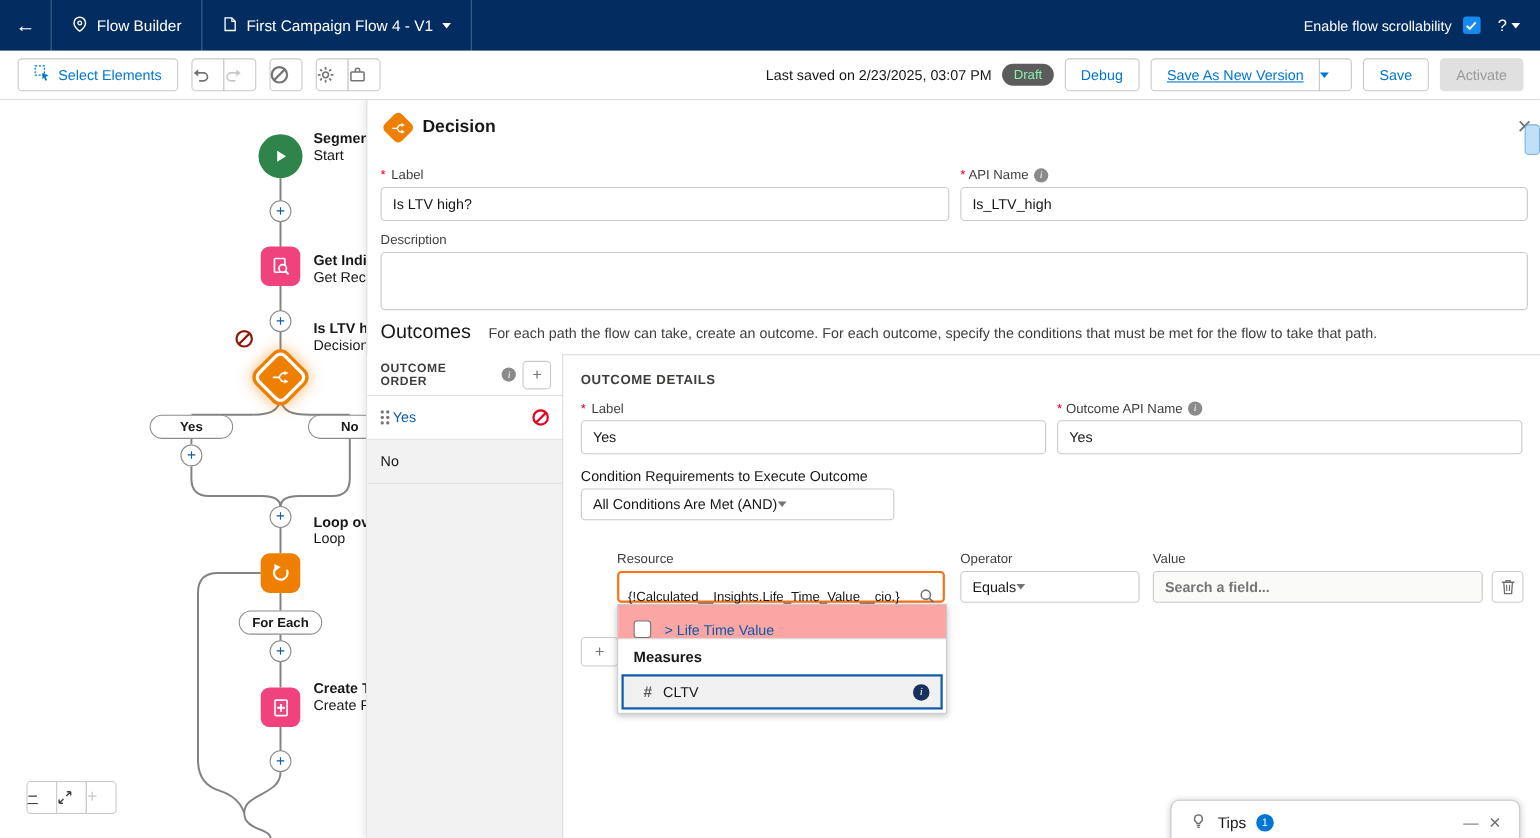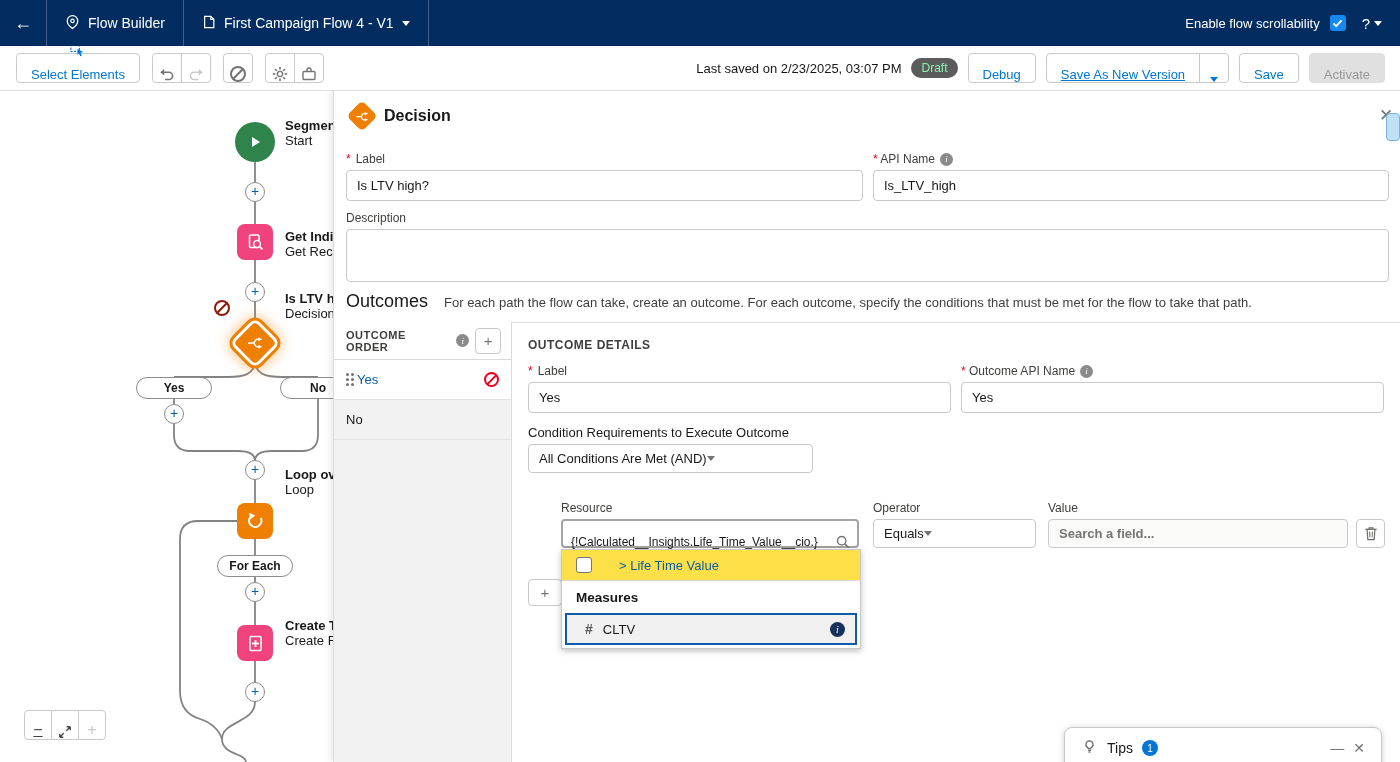--- a/index.html
+++ b/index.html
@@ -18,21 +18,21 @@
   .hdr-sec { display:flex; align-items:center; gap:8px; padding:0 18px; height:46px; }
   .hdr-title { font-size:14px; }
   .hdr-right { margin-left:auto; display:flex; align-items:center; gap:10px; padding-right:18px; font-size:13px; }
   .chk { width:16px; height:16px; border-radius:3px; background:#1589ee; display:flex; align-items:center; justify-content:center; }
   .chevron-down { width:0; height:0; border-left:4px solid transparent; border-right:4px solid transparent; border-top:5px solid #fff; display:inline-block; }
 
   
   .tbar { position:absolute; left:0; top:46px; width:1400px; height:45px; background:#fff; border-bottom:1px solid #dddbda; z-index:39; }
   .tbar-left { position:absolute; left:16px; top:7px; display:flex; align-items:center; gap:12px; }
   .tbar-right { position:absolute; right:15px; top:7px; display:flex; align-items:center; gap:10px; height:30px; }
-  .btn { display:inline-flex; align-items:center; justify-content:flex-end; gap:7px; height:30px; padding:0 14px; background:#fff; border:1px solid #c9c9c9; border-radius:4px; color:#0176d3; font-size:13px; cursor:pointer; white-space:nowrap;flex-direction:column; }
+  .btn { display:inline-flex; align-items:center; justify-content:flex-start; gap:7px; height:30px; padding:0 14px; background:#fff; border:1px solid #c9c9c9; border-radius:4px; color:#0176d3; font-size:13px; cursor:pointer; white-space:nowrap; }
   .btn.disabled { background:#e0e0e0; border-color:#e0e0e0; color:#9a9a9a; }
   .iconbtn { width:30px; height:30px; padding:0; color:#747474; }
   .btngroup { display:inline-flex; }
   .btngroup .btn { border-radius:0; margin-left:-1px; }
   .btngroup .btn:first-child { border-radius:4px 0 0 4px; margin-left:0;text-decoration:underline; }
   .btngroup .btn:last-child { border-radius:0 4px 4px 0; }
   .draft-pill { background:#5c5c5c; color:#86efac; font-size:12px; border-radius:10px; padding:3px 10px; }
   .saved-text { color:#181818; font-size:13px; }
 
   
@@ -71,29 +71,29 @@
   .outc-head { font-size:12px; font-weight:700; color:#3e3e3c; letter-spacing:0.5px; }
   .list-col { position:absolute; left:0; top:231px; width:178px; height:440px; background:#f3f2f2; border-right:1px solid #dddbda; }
   .list-hd { height:38px; background:#fff; border-bottom:1px solid #dddbda; display:flex; align-items:center; padding:0 10px 0 12px; gap:6px; }
   .list-row { height:40px; display:flex; align-items:center; padding:0 12px; border-bottom:1px solid #e3e3e3; font-size:13px; cursor:pointer; }
   .list-row.sel { background:#fff; color:#0b5cab; gap:8px; }
   .drag { width:3px; height:3px; border-radius:50%; background:#747474; box-shadow:0 5px 0 #747474, 0 10px 0 #747474, 5px 0 0 #747474, 5px 5px 0 #747474, 5px 10px 0 #747474; margin-top:-10px; flex:none; }
   .del-slash { width:15px; height:15px; border:2px solid #ea001e; border-radius:50%; position:relative; margin-left:auto; cursor:pointer; flex:none; }
   .del-slash::after { content:""; position:absolute; left:4.5px; top:-1px; width:2px; height:13px; background:#ea001e; transform:rotate(45deg); }
   .addbtn { width:26px; height:26px; border:1px solid #c9c9c9; border-radius:4px; background:#fff; color:#747474; font-size:15px; display:flex; align-items:center; justify-content:center; cursor:pointer; margin-left:auto; }
   .dropdown { position:absolute; left:227px; top:458px; width:300px; background:#fff; border:1px solid #c9c9c9; box-shadow:0 2px 6px rgba(0,0,0,0.25); z-index:6; }
-  .dd-row1 { height:31px; display:flex; align-items:center; gap:27px; padding:0 14px; border-bottom:1px solid #dddbda; background:#fde047; }
+  .dd-row1 { height:31px; display:flex; align-items:flex-end; gap:12px; padding:0 14px; border-bottom:1px solid #dddbda; background:#fca5a5; }
   .dd-chk { width:16px; height:16px; border:1px solid #747474; border-radius:3px; background:#fff; flex:none; }
   .dd-back { color:#0b5cab; font-size:13px; }
   .dd-sec { padding:9px 14px 5px; font-size:13.5px; font-weight:700; color:#181818; }
   .dd-item { margin:3px; height:32px; border:2px solid #0b5cab; background:#f0f0f0; display:flex; align-items:center; gap:10px; padding:0 10px 0 18px; cursor:pointer; }
   .hash { font-size:14px; font-weight:700; color:#5c5c5c; }
   .trashbtn { position:absolute; left:1022px; top:428px; width:29px; height:29px; border:1px solid #c9c9c9; border-radius:4px; background:#fff; display:flex; align-items:center; justify-content:center; cursor:pointer; }
   .plusaddbtn { position:absolute; left:194px; top:488px; width:34px; height:27px; border:1px solid #c9c9c9; border-radius:4px; background:#fff; color:#747474; font-size:15px; display:flex; align-items:center; justify-content:center; z-index:2; cursor:pointer; }
-  .resinput { position:absolute; left:227px; top:428px; width:298px; height:29px; border:2px solid #a3a3a3; border-radius:4px; background:#fff; display:flex; align-items:center; padding:16px 28px 0 8px; }
+  .resinput { position:absolute; left:227px; top:428px; width:298px; height:29px; border:2px solid #f97316; border-radius:4px; background:#fff; display:flex; align-items:center; padding:16px 28px 0 8px; }
   .resinput input { border:none; outline:none; width:100%; font-size:12px; font-family:"Liberation Sans",sans-serif; color:#181818; background:transparent; }
   .resinput svg { position:absolute; right:7px; }
 
   
   .tips { position:absolute; left:1064px; top:727px; width:318px; height:42px; background:#fff; border:1px solid #c9c9c9; border-radius:8px 8px 0 0; box-shadow:0 1px 6px rgba(0,0,0,0.2); z-index:20; display:flex; align-items:center; gap:9px; padding:0 16px; }
   .badge { width:16px; height:16px; border-radius:50%; background:#0176d3; color:#fff; font-size:10px; display:flex; align-items:center; justify-content:center; }
   .tips .win { color:#747474; font-size:14px; cursor:pointer; }
   .tips .spacer { flex:1; }
 
   .scrollnub { position:absolute; left:1386px; top:113px; width:14px; height:28px; background:#bfe0f5; border:1px solid #78b4dd; border-radius:4px; z-index:30; cursor:pointer; }

